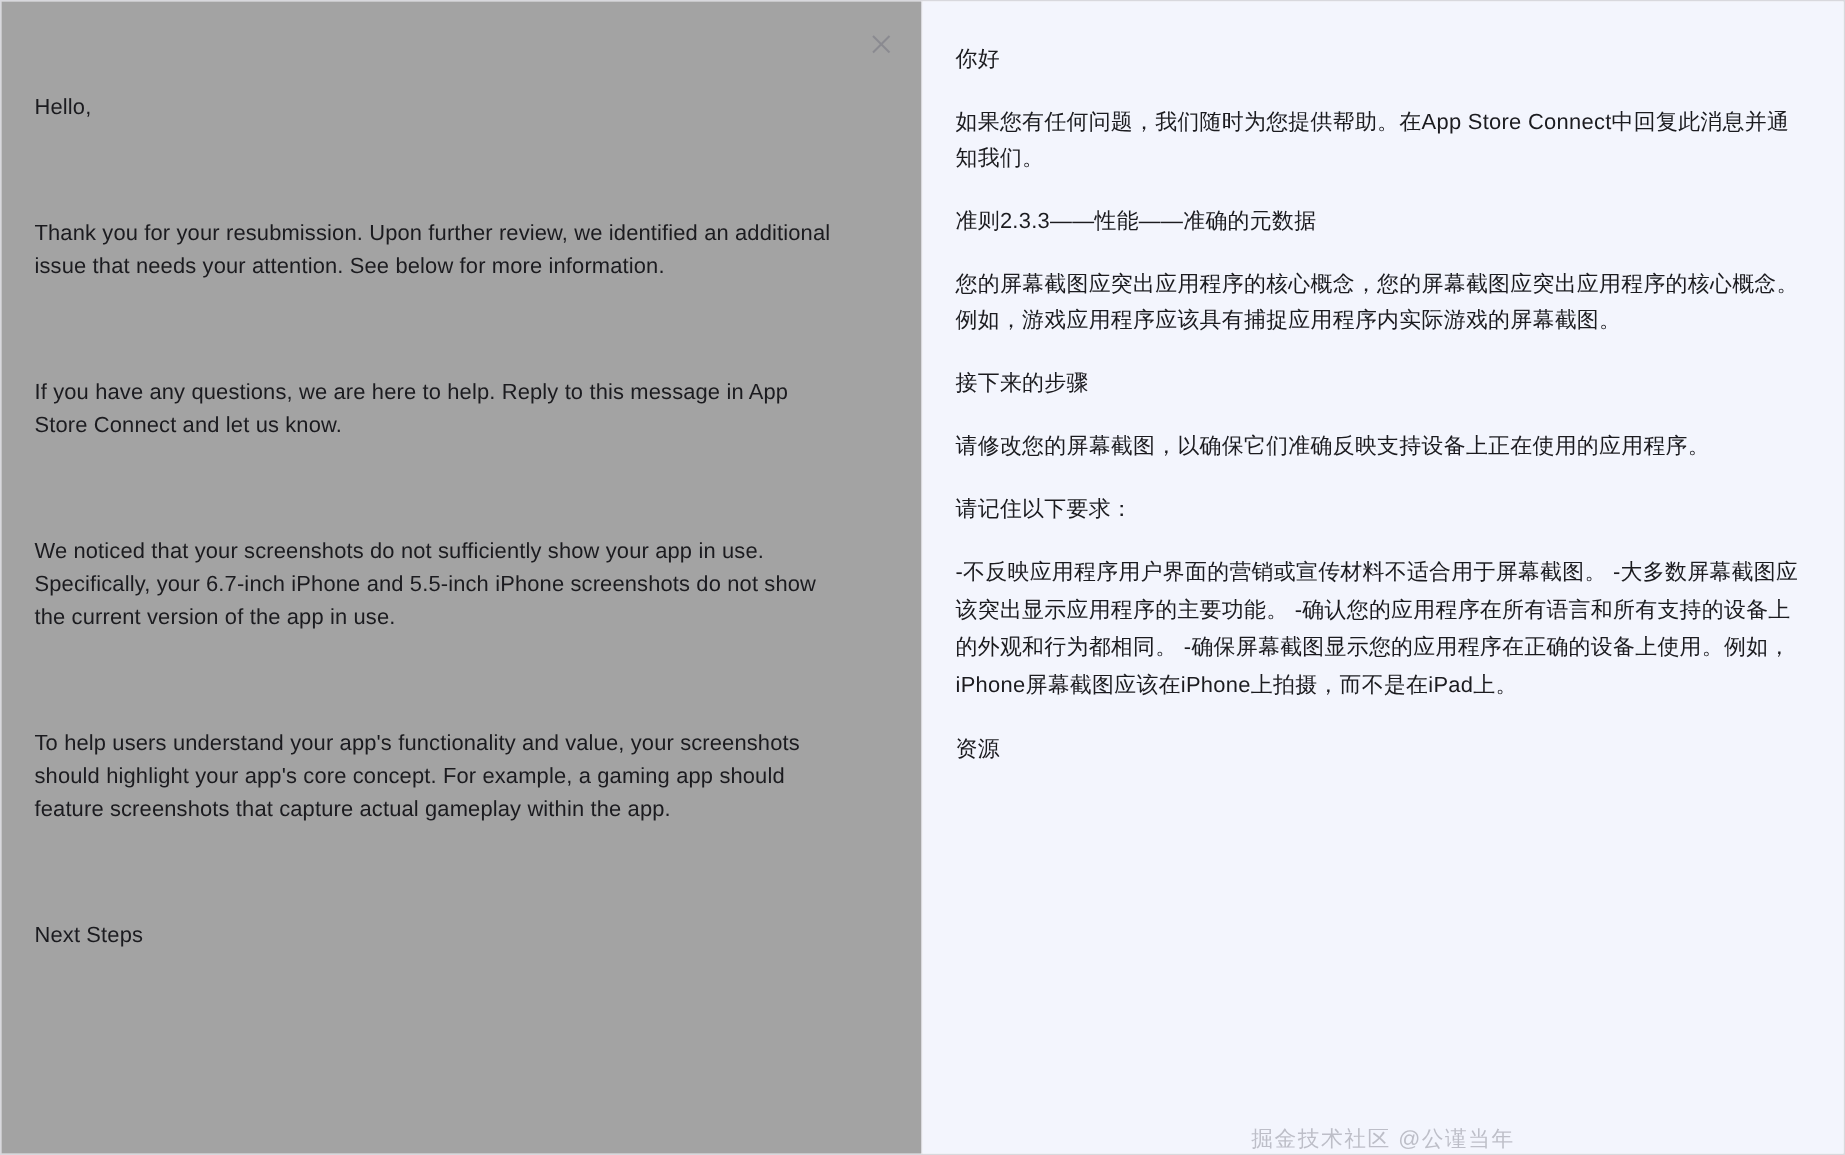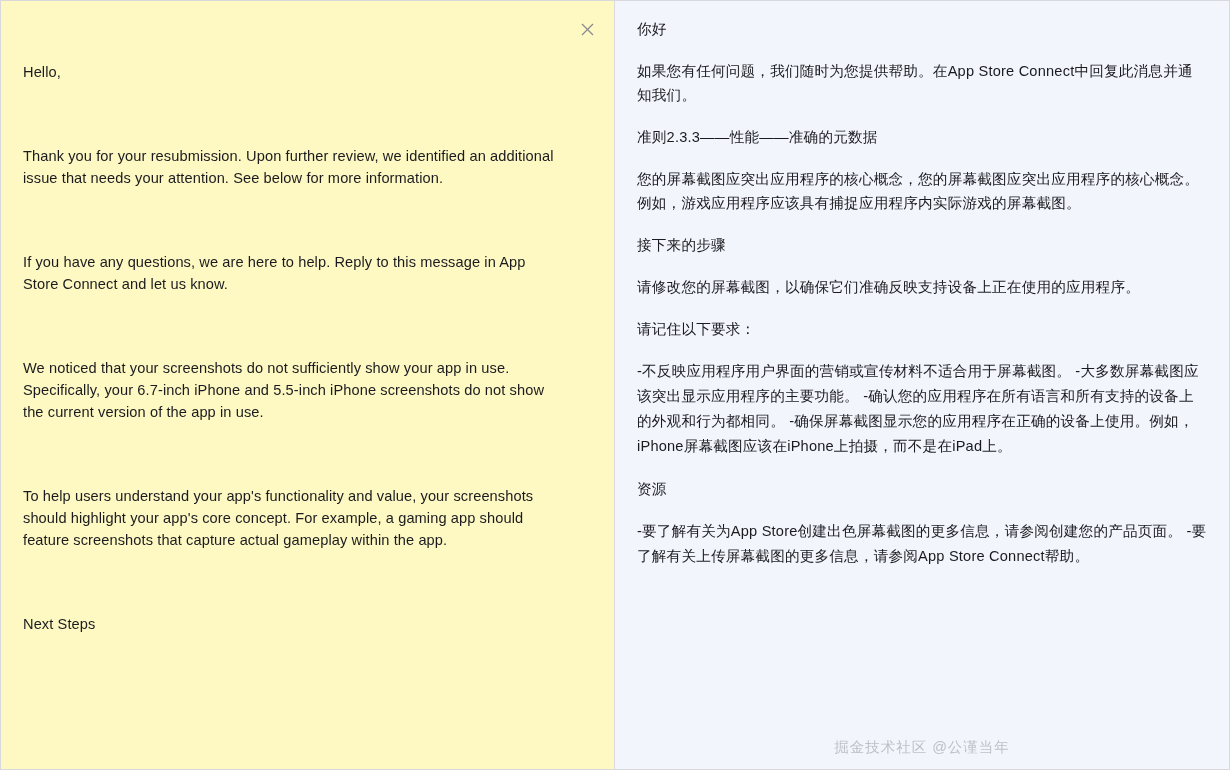--- a/index.html
+++ b/index.html
@@ -20,21 +20,21 @@
     box-sizing: border-box;
     border: 1px solid #d8d8dd;
     background: #ffffff;
   }
 
   
   .pane-left {
     position: relative;
     width: 613px;
     flex: 0 0 613px;
-    background: #fef9c3;
+    background: #a3a3a3;
     box-sizing: border-box;
     padding: 16px 26px 10px 22px;
     overflow: hidden;
   }
   .close-btn {
     position: absolute;
     top: 18px;
     right: 16px;
     width: 22px;
     height: 22px;
@@ -72,29 +72,29 @@
     box-sizing: border-box;
     padding: 16px 22px 10px 22px;
     overflow: hidden;
   }
   .zh-text {
     color: #1b1b1f;
     font-size: 14.6px;
     line-height: 24px;
     letter-spacing: 0.2px;
   }
-  .zh-block { margin: 0 0 18px 0; }
+  .zh-block { margin: 11px 0 18px 0; }
   .zh-block.list { line-height: 25px; }
 
   
   .watermark {
     position: absolute;
     left: 0;
     right: 0;
-    bottom: 12px;
+    bottom: 0;
     text-align: center;
     font-size: 14.5px;
     color: rgba(90, 90, 100, 0.35);
     letter-spacing: 1px;
     pointer-events: none;
     user-select: none;
   }
   .watermark .wm-inner { display: inline-block; }
 </style>
 </head>
@@ -133,22 +133,20 @@
       <p class="zh-block">准则2.3.3——性能——准确的元数据</p>
       <p class="zh-block">您的屏幕截图应突出应用程序的核心概念，您的屏幕截图应突出应用程序的核心概念。例如，游戏应用程序应该具有捕捉应用程序内实际游戏的屏幕截图。</p>
       <p class="zh-block">接下来的步骤</p>
       <p class="zh-block">请修改您的屏幕截图，以确保它们准确反映支持设备上正在使用的应用程序。</p>
       <p class="zh-block">请记住以下要求：</p>
       <p class="zh-block list">-不反映应用程序用户界面的营销或宣传材料不适合用于屏幕截图。
 -大多数屏幕截图应该突出显示应用程序的主要功能。
 -确认您的应用程序在所有语言和所有支持的设备上的外观和行为都相同。
 -确保屏幕截图显示您的应用程序在正确的设备上使用。例如，iPhone屏幕截图应该在iPhone上拍摄，而不是在iPad上。</p>
       <p class="zh-block">资源</p>
-      <p class="zh-block list">-要了解有关为App Store创建出色屏幕截图的更多信息，请参阅创建您的产品页面。
--要了解有关上传屏幕截图的更多信息，请参阅App Store Connect帮助。</p>
     </div>
 
     <div class="watermark">
       <span class="wm-inner">掘金技术社区 @公谨当年</span>
     </div>
   </div>
 
 </div>
 
 </body></html>

